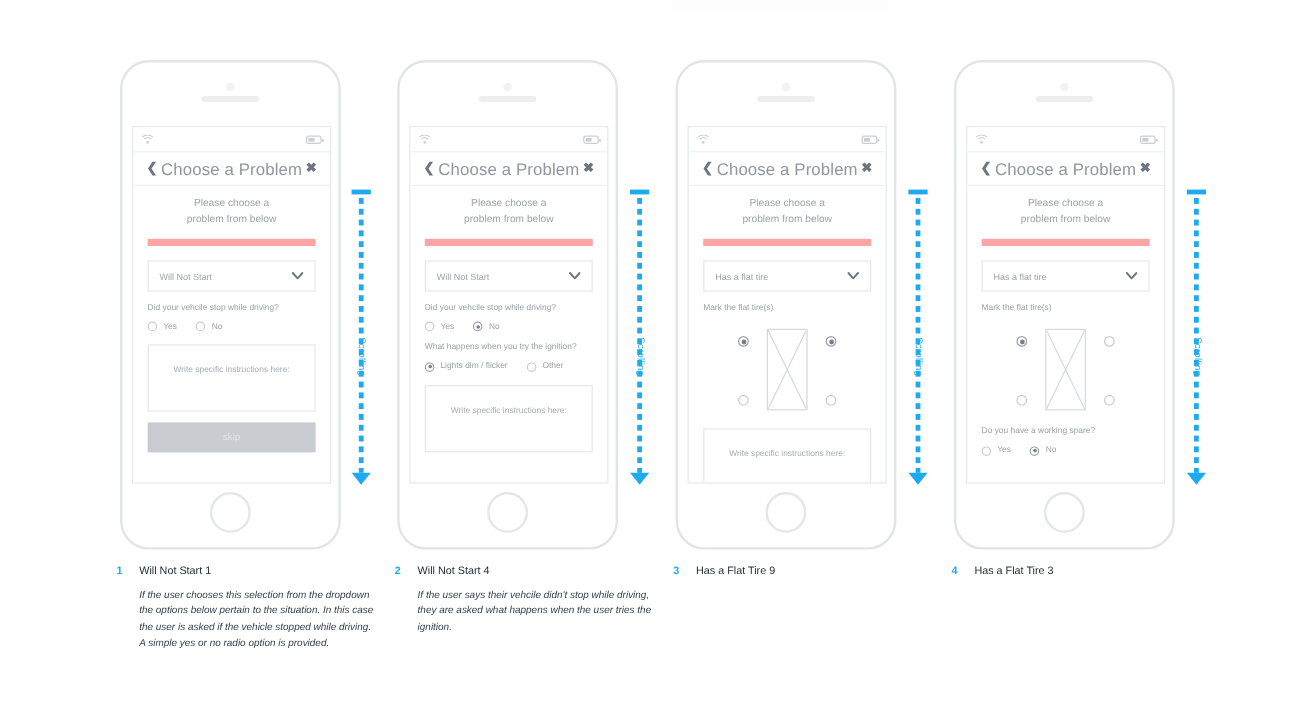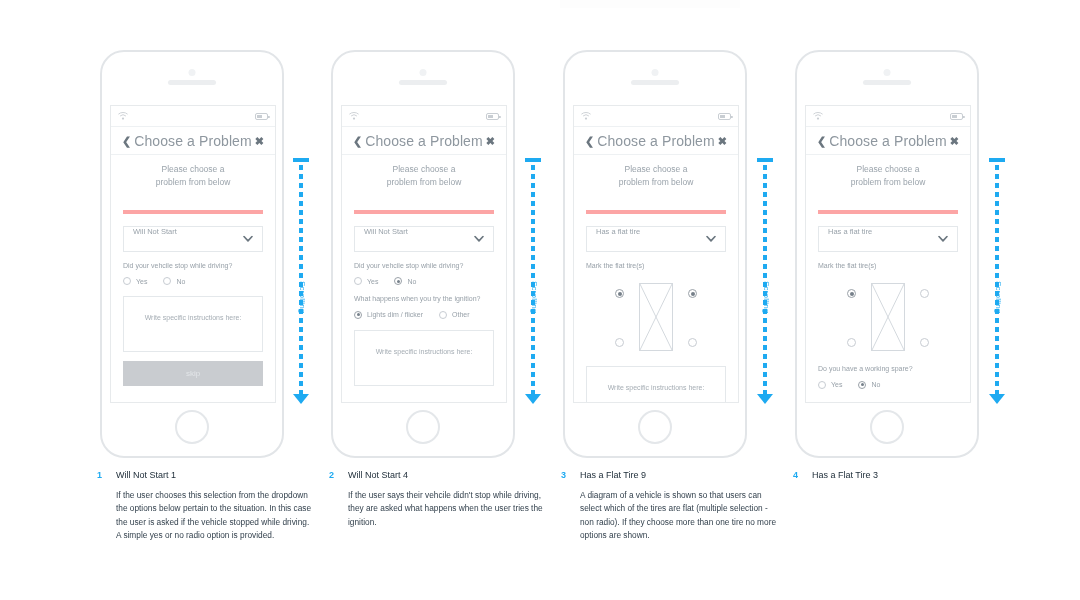--- a/index.html
+++ b/index.html
@@ -148,32 +148,32 @@
   .screen-body {
     padding: 0 9px;
     box-sizing: border-box;
   }
 
   .prompt {
     text-align: center;
     font-size: 8.5px;
     color: #9aa3ab;
     line-height: 1.55;
-    padding: 8px 0 21px;
-    border-bottom: 4px solid #fca5a5;
+    padding: 8px 0 10px;
+    border-bottom: 6px solid #fca5a5;
     margin: 0 3px;
   }
 
   .dropdown {
     margin: 12px 3px 0;
     height: 26px;
     border: 1px solid #e4e8eb;
     box-sizing: border-box;
     display: flex;
-    align-items: flex-start;
+    align-items: center;
     padding: 0 9px;
     position: relative;
   }
   .dropdown-value {
     font-size: 7.5px;
     color: #9aa3ab;
   }
   .chevron-down {
     position: absolute;
     right: 9px; top: 50%;
@@ -344,20 +344,21 @@
     font-size: 9px;
     font-weight: normal;
     color: #1b2a36;
     line-height: 1.2;
   }
   .caption-body {
     margin: 8px 0 0 19px;
     font-size: 8.3px;
     color: #34424e;
     line-height: 1.62;
+    font-style: italic;
   }
 </style>
 </head>
 <body>
 
 <div class="top-sliver"></div>
 
 <div class="board">
 
   <div class="phone" style="left:100px; top:50px;">
@@ -638,21 +639,20 @@
 
   <div class="caption" style="left:329px; top:470px;">
     <span class="caption-num">2</span>
     <div class="caption-title">Will Not Start 4</div>
     <div class="caption-body">If the user says their vehcile didn't stop while driving, they are asked what happens when the user tries the ignition.</div>
   </div>
 
   <div class="caption" style="left:561px; top:470px;">
     <span class="caption-num">3</span>
     <div class="caption-title">Has a Flat Tire 9</div>
-    <div class="caption-body">A diagram of a vehicle is shown so that users can select which of the tires are flat (multiple selection - non radio). If they choose more than one tire no more options are shown.</div>
   </div>
 
   <div class="caption" style="left:793px; top:470px;">
     <span class="caption-num">4</span>
     <div class="caption-title">Has a Flat Tire 3</div>
   </div>
 
 </div>
 
 </body></html>

